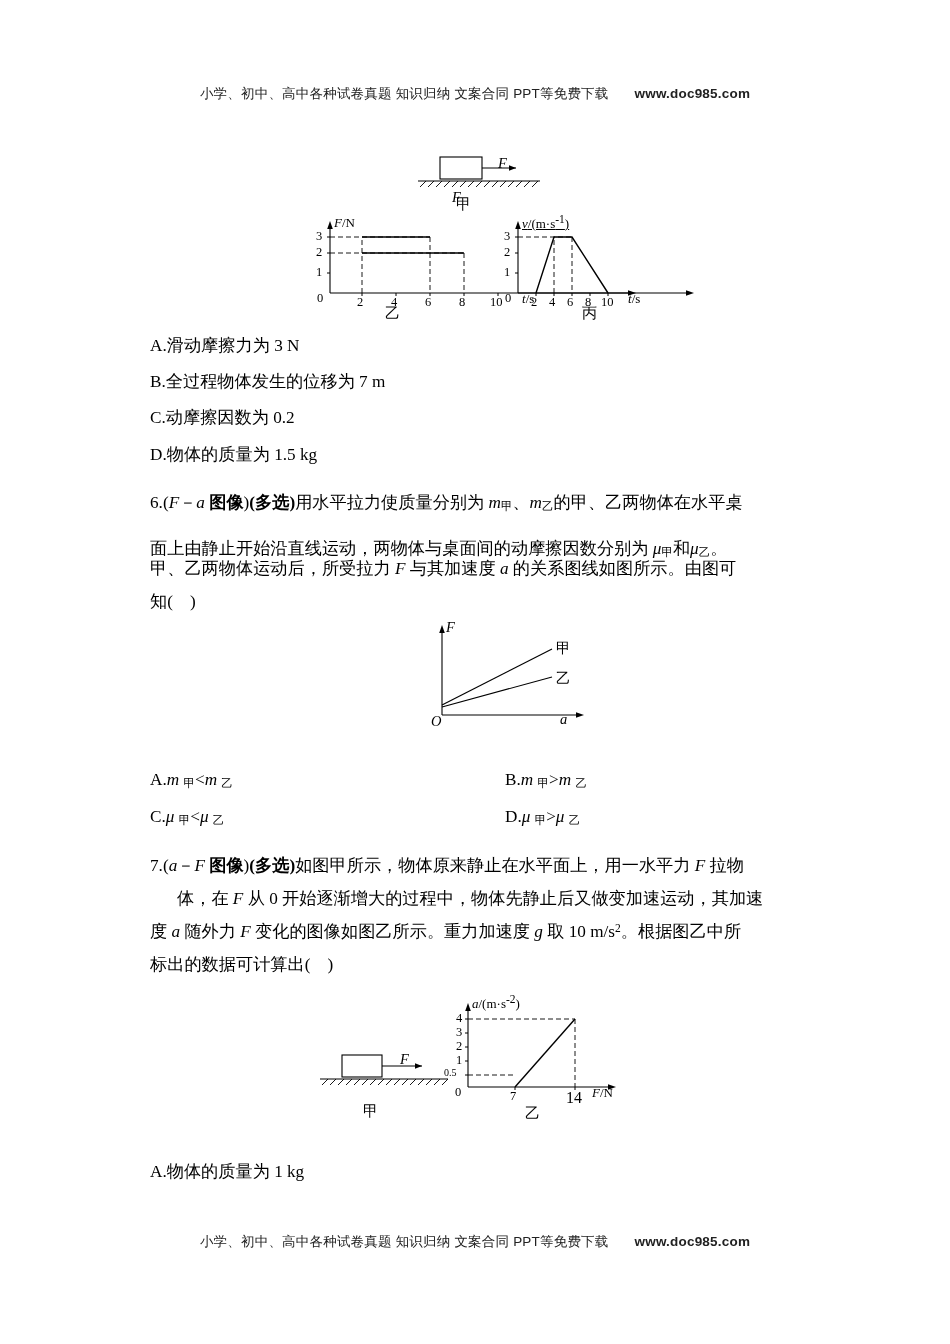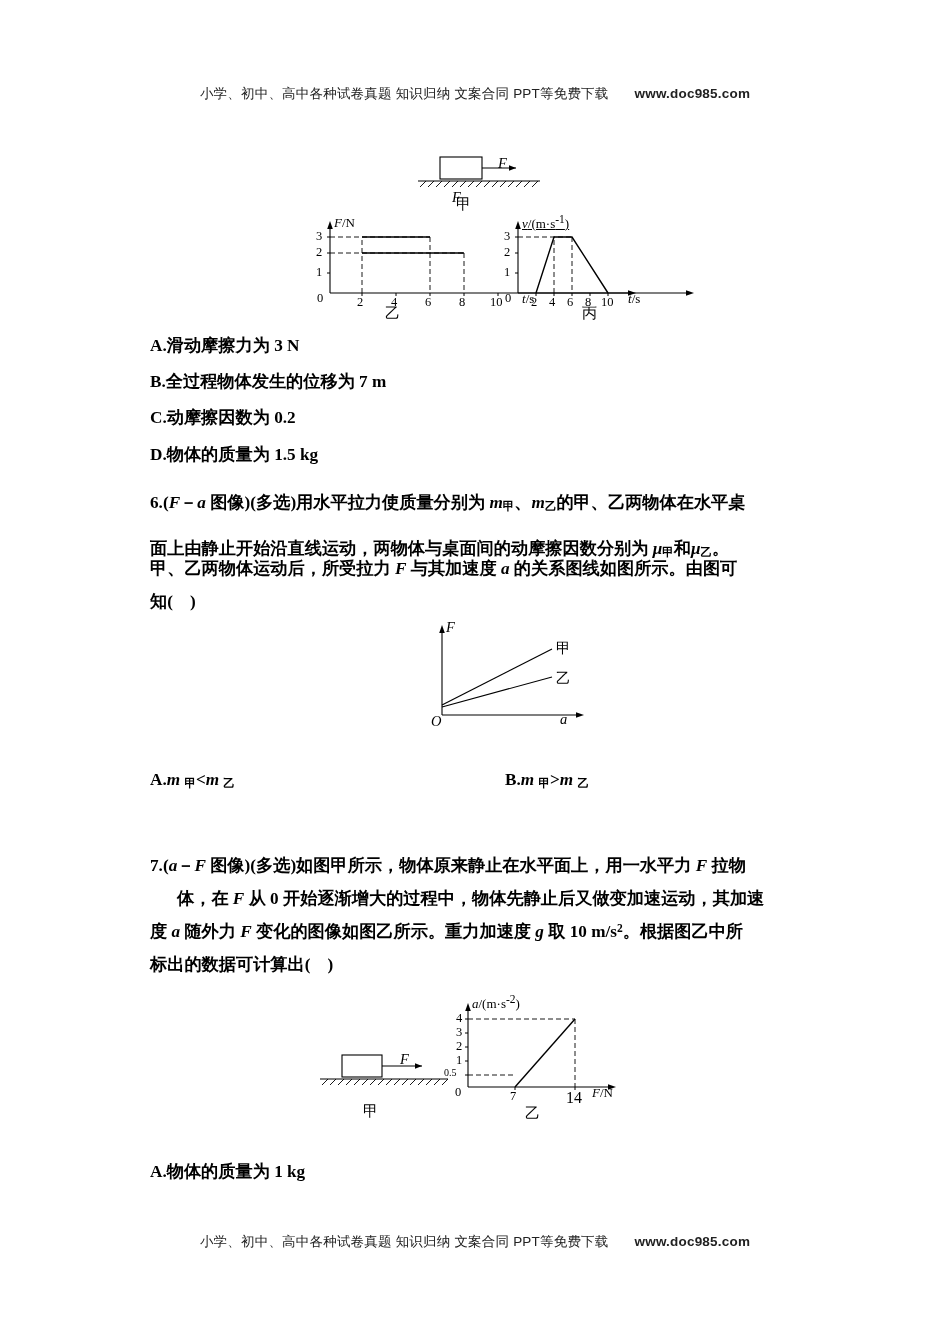--- a/index.html
+++ b/index.html
@@ -19,21 +19,21 @@
     text-align:center;
     font-family:"Liberation Sans", sans-serif;
     font-size:13.5px;
     color:#222;
     letter-spacing:0.2px;
   }
   .hdr { top:68px; }
   .ftr { top:1216px; }
   .hdr .site, .ftr .site { margin-left:26px; }
   .hdr .bold, .ftr .bold { font-weight:bold; }
-  .ln { position:absolute; left:150px; font-size:17.2px; white-space:nowrap;font-weight:bold; }
+  .ln { position:absolute; left:150px; font-size:17.2px; white-space:nowrap; }
 
   i.it { font-family:"Liberation Serif", serif; font-style:italic; }
   .sub { font-size:11.5px; vertical-align:-2px; }
   .sup { font-size:11.5px; vertical-align:5px; }
 
   .figwrap { position:absolute; }
 
   svg { display:block; }
 
   .optrow { position:absolute; left:150px; width:668px; font-size:17.2px; }
@@ -194,23 +194,27 @@
 
       <line x1="42" y1="90" x2="152" y2="60" stroke="#000" stroke-width="1.2"></line>
     </svg>
     <div style="position:absolute; left:46px; top:2px; font-size:14.5px;"><i class="it">F</i></div>
     <div style="position:absolute; left:31px; top:96px; font-size:14.5px;"><i class="it">O</i></div>
     <div style="position:absolute; left:160px; top:94px; font-size:14.5px;"><i class="it">a</i></div>
     <div style="position:absolute; left:156px; top:22px; font-size:14.5px;">甲</div>
     <div style="position:absolute; left:156px; top:52px; font-size:14.5px;">乙</div>
   </div>
 
-  <div class="optrow" style="top:753px;font-weight:bold;">
+  <div class="optrow" style="top:753px;">
     <span>A.<i class="it">m</i> <span class="sub">甲</span>&lt;<i class="it">m</i> <span class="sub">乙</span></span>
     <span class="right">B.<i class="it">m</i> <span class="sub">甲</span>&gt;<i class="it">m</i> <span class="sub">乙</span></span>
+  </div>
+  <div class="optrow" style="top:790px;">
+    <span>C.<i class="it">μ</i> <span class="sub">甲</span>&lt;<i class="it">μ</i> <span class="sub">乙</span></span>
+    <span class="right">D.<i class="it">μ</i> <span class="sub">甲</span>&gt;<i class="it">μ</i> <span class="sub">乙</span></span>
   </div>
 
   <div class="ln" style="top:836px;">
     <span>7.</span><span>(</span><i class="it">a</i>－<i class="it">F</i> <b>图像</b><span>)</span><b>(多选)</b>如图甲所示，物体原来静止在水平面上，用一水平力 <i class="it">F</i> 拉物
   </div>
   <div class="ln" style="top:869px;margin-left:27px;">
     体，在 <i class="it">F</i> 从 0 开始逐渐增大的过程中，物体先静止后又做变加速运动，其加速
   </div>
   <div class="ln" style="top:902px;">
     度 <i class="it">a</i> 随外力 <i class="it">F</i> 变化的图像如图乙所示。重力加速度 <i class="it">g</i> 取 10 m/s<span class="sup">2</span>。根据图乙中所

